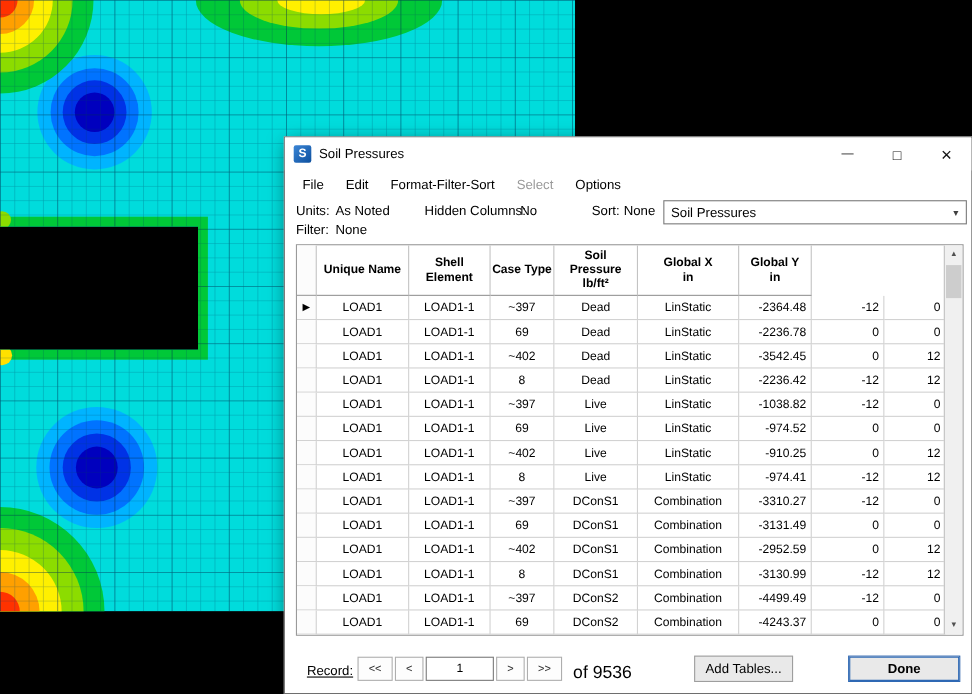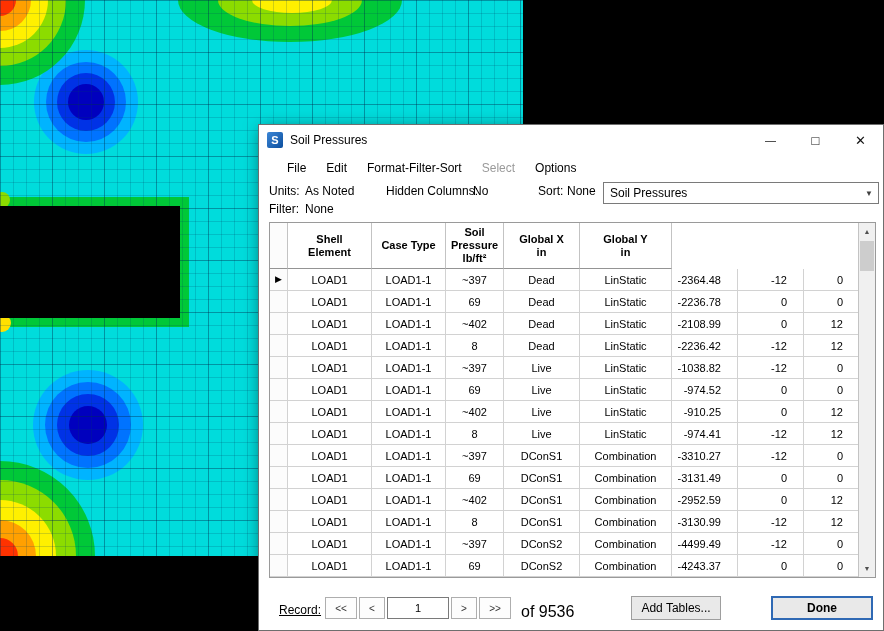--- a/index.html
+++ b/index.html
@@ -15,42 +15,42 @@
   .app-icon{width:16px;height:16px;margin-left:8px;border-radius:2px;flex:0 0 auto;
             background:linear-gradient(135deg,#3b86d6,#0d4f9e);color:#fff;font-weight:bold;
             font-size:11px;display:flex;align-items:center;justify-content:center;}
   .title-text{margin-left:7px;font-size:12px;}
   .tb-buttons{margin-left:auto;display:flex;height:100%;}
   .tb-btn{width:45px;height:100%;display:flex;align-items:center;justify-content:center;
           font-size:11px;color:#111;cursor:default;}
   .tb-btn.max{font-size:13px;}
   .tb-btn.close{font-size:13px;}
 
-  .menubar{height:25px;display:flex;align-items:center;padding-left:18px;}
+  .menubar{height:25px;display:flex;align-items:center;padding-left:6px;}
   .menu-item{padding:3px 10px;font-size:12px;}
   .menu-item.disabled{color:#9a9a9a;}
 
   .infobar{position:relative;height:42px;font-size:12px;}
   .abs{position:absolute;white-space:nowrap;}
   .combo{position:absolute;left:344px;top:2px;width:276px;height:22px;border:1px solid #7a7a7a;
          background:#fff;display:flex;align-items:center;box-sizing:border-box;}
   .combo-text{padding-left:6px;flex:1;font-size:12px;}
   .combo-arrow{width:18px;text-align:center;font-size:8px;color:#404040;}
 
   
   .table-wrap{position:absolute;left:10px;top:97px;width:607px;height:356px;background:#fff;
               border:1px solid #9a9a9a;box-sizing:border-box;overflow:hidden;}
   .thead-row,.tr{display:grid;grid-template-columns:18px 84px 74px 58px 76px 92px 66px 66px 56px;}
   .th{height:46px;font-weight:bold;font-size:11px;line-height:13px;white-space:pre-line;
       display:flex;align-items:center;justify-content:center;text-align:center;
       border-right:1px solid #c3c3c3;border-bottom:1px solid #949494;box-sizing:border-box;}
   .td{height:22px;font-size:11px;display:flex;align-items:center;justify-content:center;
       border-right:1px solid #d2d2d2;border-bottom:1px solid #d2d2d2;box-sizing:border-box;
       overflow:hidden;white-space:nowrap;}
-  .td.num{justify-content:flex-end;padding-right:16px;}
+  .td.num{justify-content:flex-end;padding-right:4px;}
   .td.gutter,.th.gutter{background:#fcfcfc;}
   .marker{font-size:9px;line-height:1;color:#000;}
 
   .vscroll{position:absolute;top:0;right:0;width:17px;height:354px;background:#f0f0f0;
            border-left:1px solid #c3c3c3;box-sizing:border-box;}
   .scroll-btn{position:absolute;left:0;width:100%;height:17px;display:flex;align-items:center;
               justify-content:center;font-size:7px;color:#505050;}
   .scroll-btn.up{top:0;}
   .scroll-btn.down{bottom:0;}
   .scroll-thumb{position:absolute;top:18px;left:1px;right:1px;height:30px;background:#cdcdcd;}
@@ -159,20 +159,21 @@
       <span class="abs" style="left:46px;top:22px;">None</span>
       <div class="combo">
         <span class="combo-text">Soil Pressures</span>
         <span class="combo-arrow">▼</span>
       </div>
     </div>
 
     <div class="table-wrap">
       <div class="thead-row">
           <div class="th gutter"></div>
+          <div class="th">Unique Name</div>
           <div class="th">Shell
 Element</div>
           <div class="th">Case Type</div>
           <div class="th">Soil
 Pressure
 lb/ft²</div>
           <div class="th">Global X
 in</div>
           <div class="th">Global Y
 in</div>
@@ -202,21 +203,21 @@
             <div class="td num">0</div>
             <div class="td num">0</div>
           </div>
           <div class="tr">
             <div class="td gutter"></div>
             <div class="td">LOAD1</div>
             <div class="td">LOAD1-1</div>
             <div class="td">~402</div>
             <div class="td">Dead</div>
             <div class="td">LinStatic</div>
-            <div class="td num">-2108.99</div>
+            <div class="td num">-3542.45</div>
             <div class="td num">0</div>
             <div class="td num">12</div>
           </div>
           <div class="tr">
             <div class="td gutter"></div>
             <div class="td">LOAD1</div>
             <div class="td">LOAD1-1</div>
             <div class="td">8</div>
             <div class="td">Dead</div>
             <div class="td">LinStatic</div>

